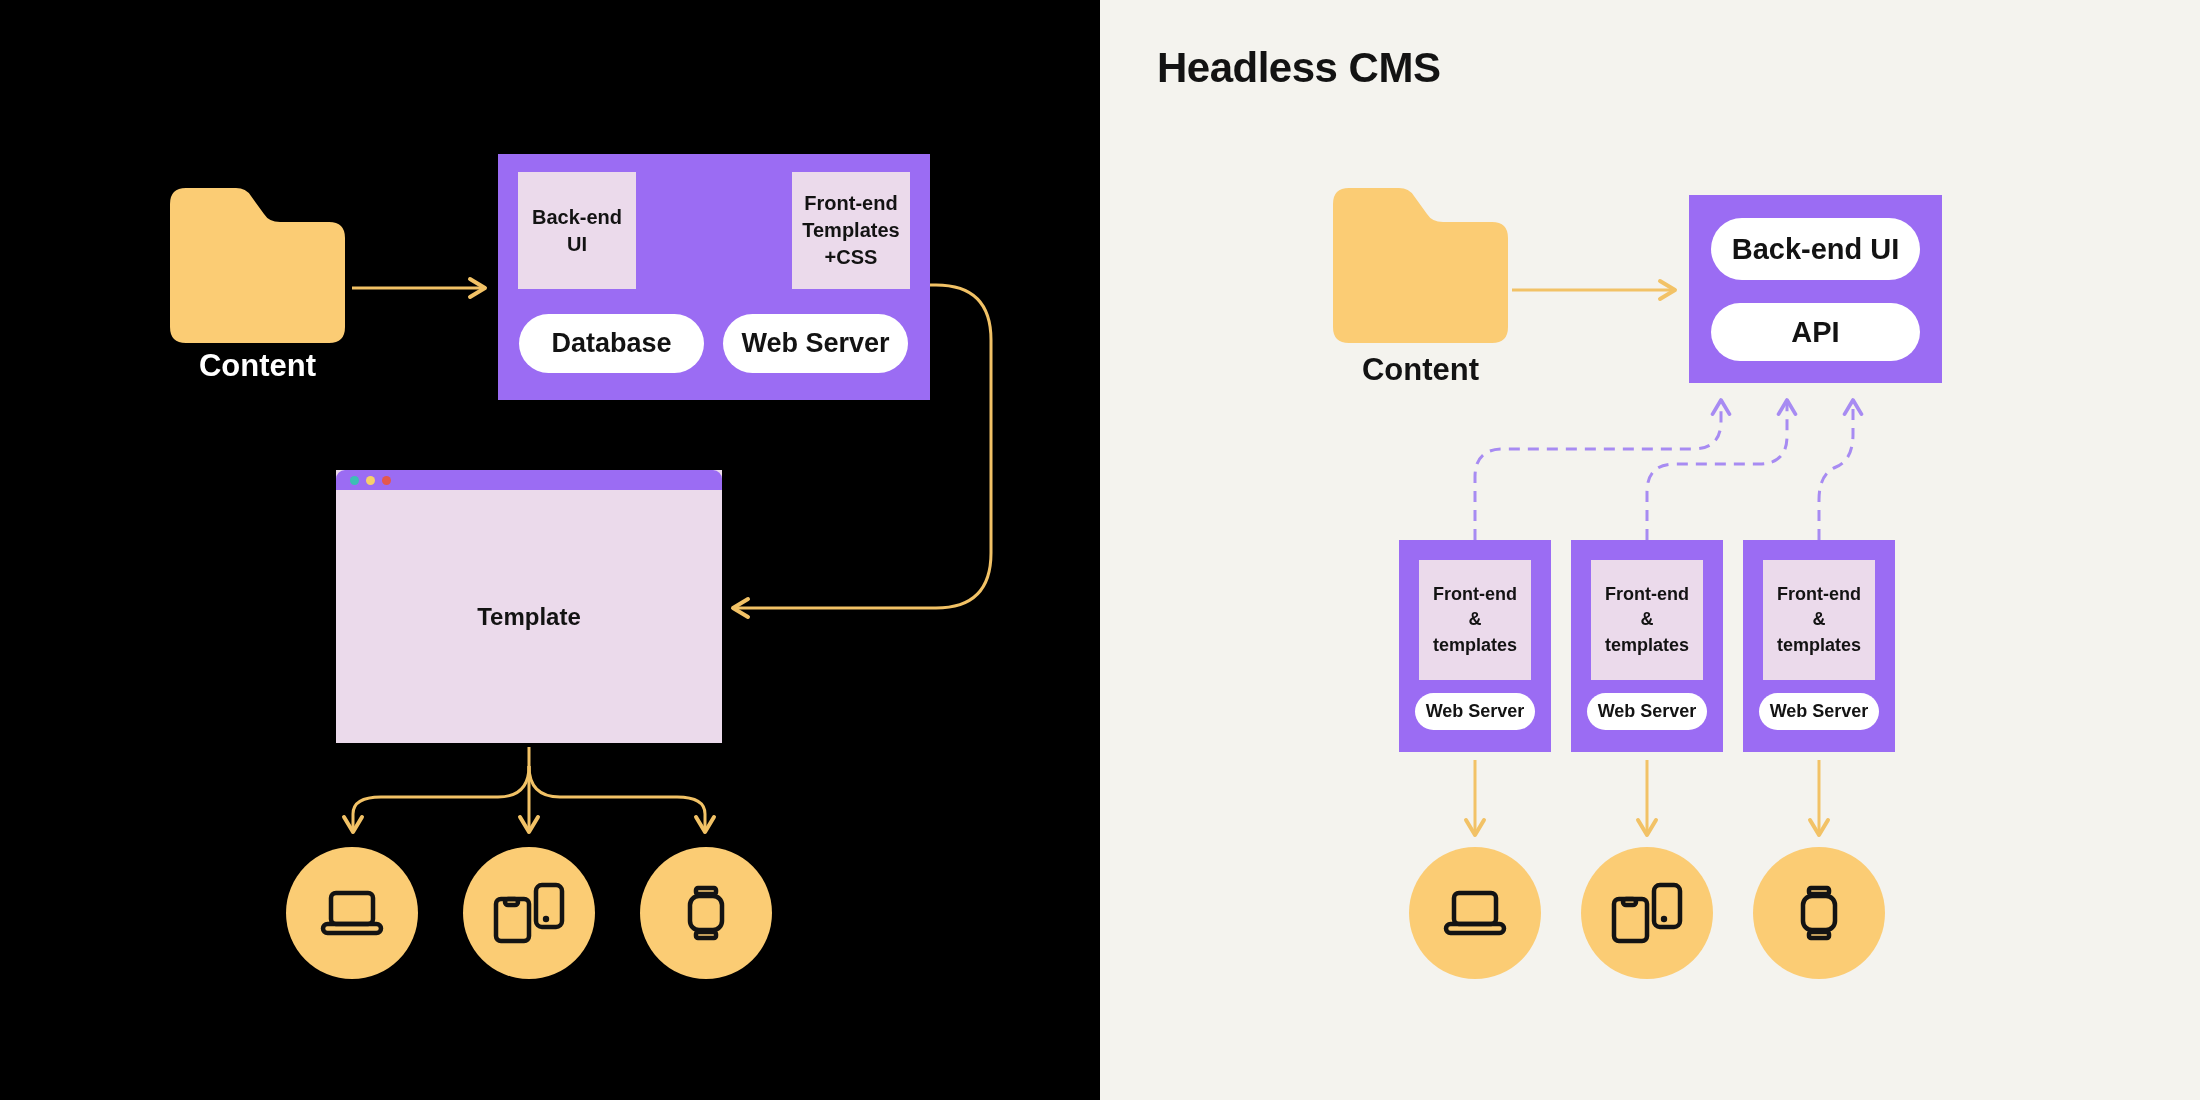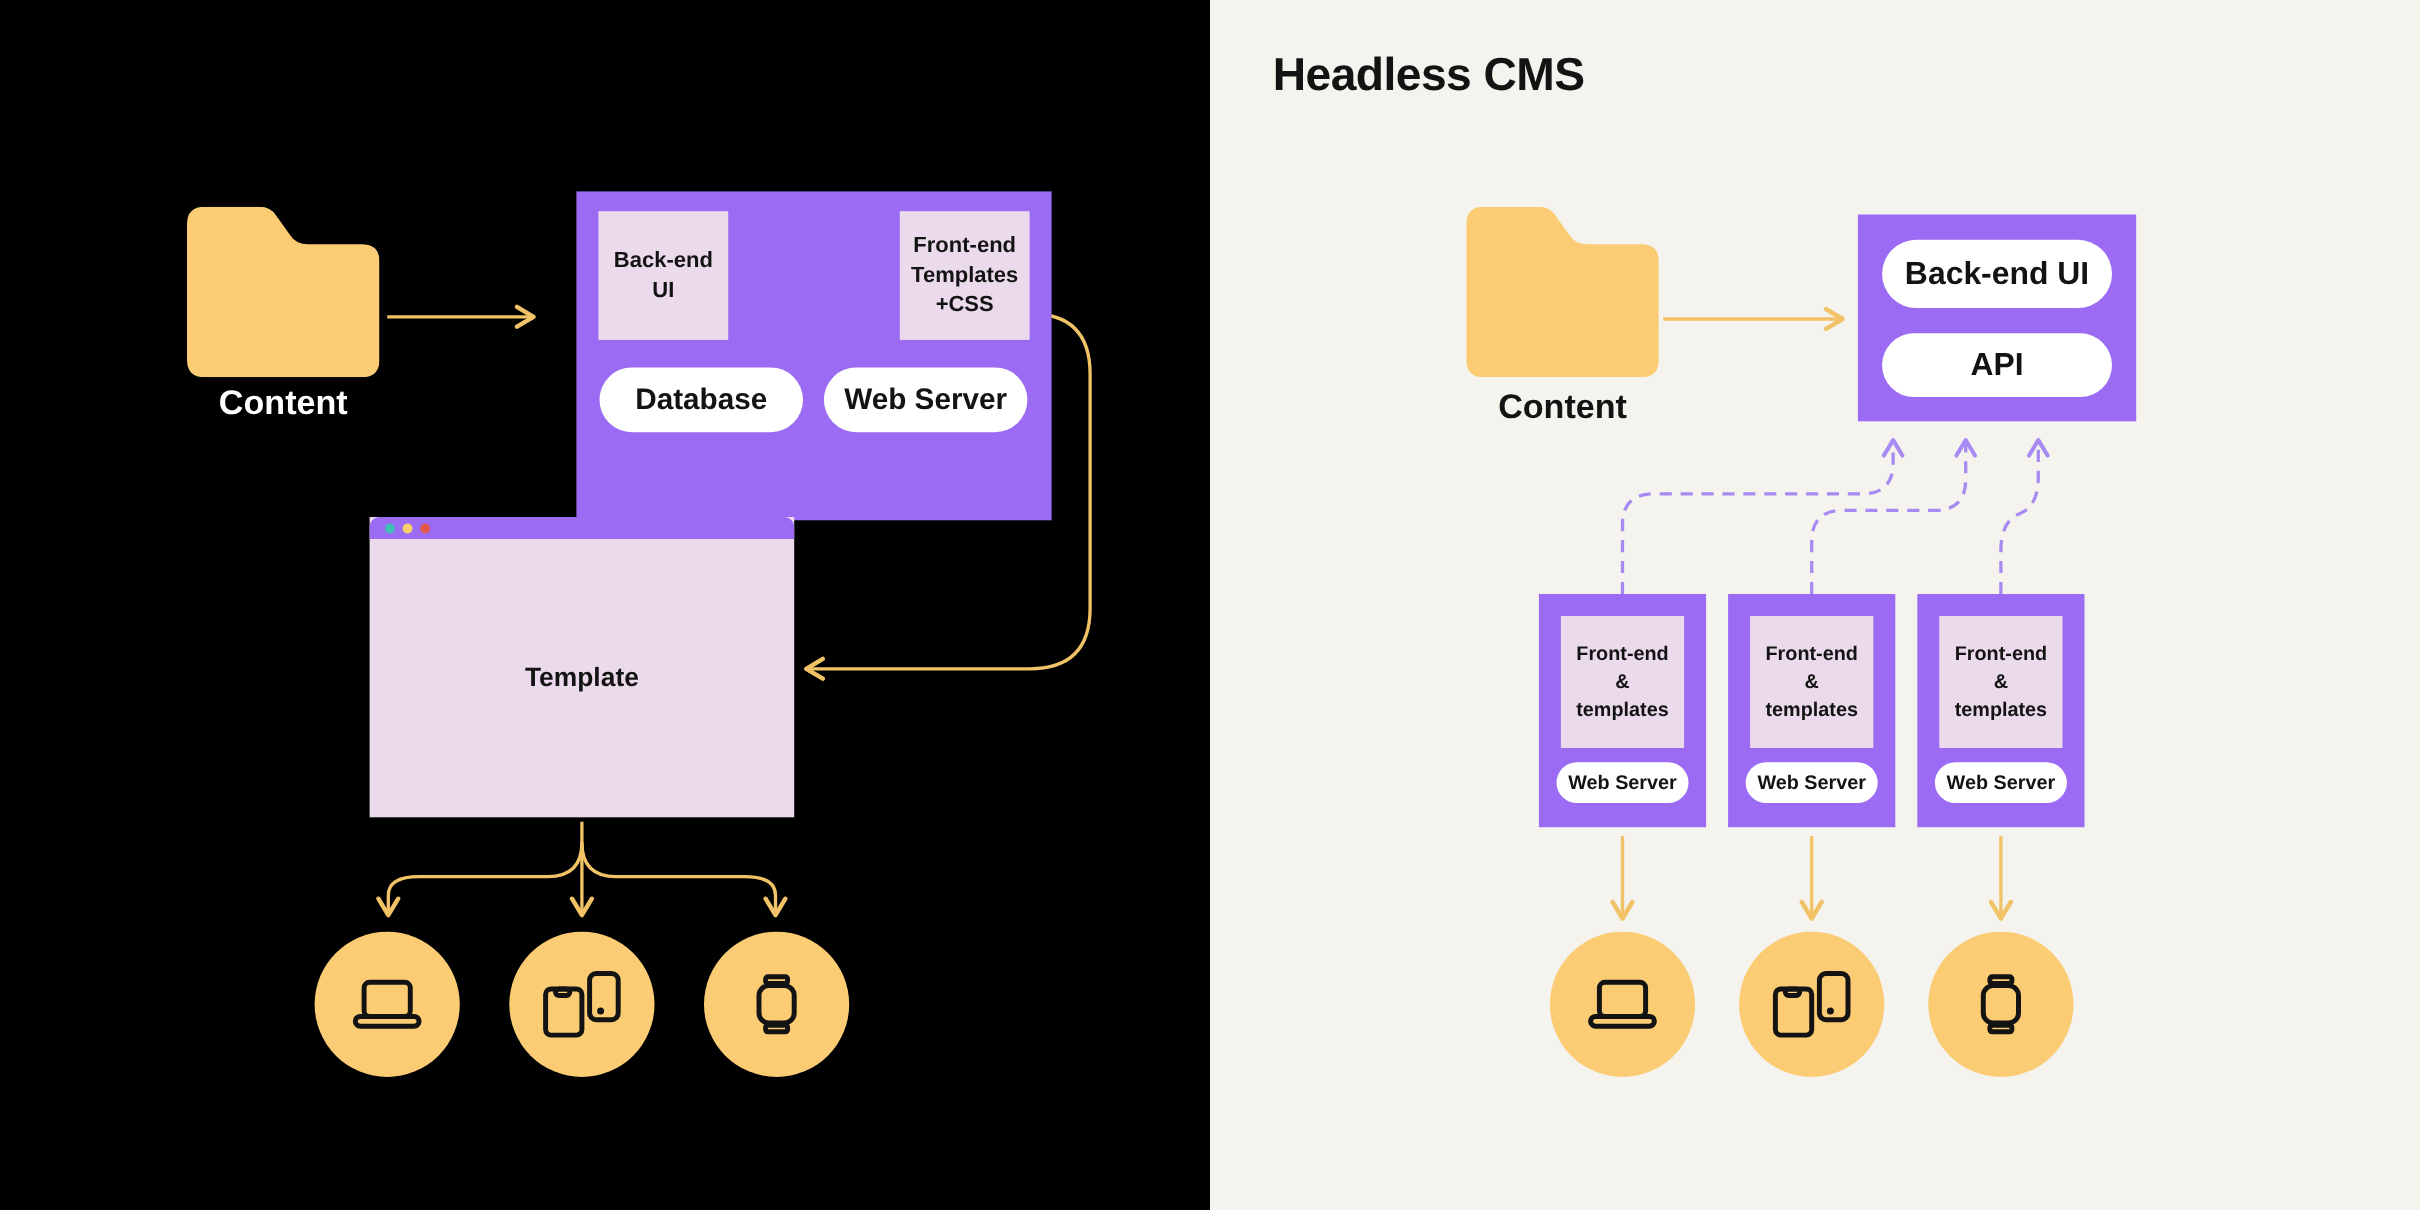--- a/index.html
+++ b/index.html
@@ -124,21 +124,21 @@
     <path class="conn-y" d="M1647,760 V834" marker-end="url(#arrY)"></path>
     <path class="conn-y" d="M1819,760 V834" marker-end="url(#arrY)"></path>
   </svg>
 
 
   <svg class="abs" style="left:170px; top:188px;" width="175" height="155" viewBox="0 0 175 155">
     <path class="folder-shape" d="M0,139 V16 Q0,0 16,0 H66 Q76,0 81,8 L94,26 Q99,34 110,34 H159 Q175,34 175,50 V139 Q175,155 159,155 H16 Q0,155 0,139 Z"></path>
   </svg>
   <div class="abs folder-label label-light" style="left:170px; top:348px;">Content</div>
 
-  <div class="abs cms-box" style="left:498px; top:174px; width:432px; height:299px;margin-left:26px;">
+  <div class="abs cms-box" style="left:498px; top:154px; width:432px; height:246px;">
     <div class="module" style="left:20px;">Back-end
 UI</div>
     <div class="module" style="left:294px;">Front-end
 Templates
 +CSS</div>
     <div class="pill pill-lg" style="left:21px;  top:160px; width:185px; height:59px;">Database</div>
     <div class="pill pill-lg" style="left:225px; top:160px; width:185px; height:59px;">Web Server</div>
   </div>
 
   <div class="abs browser" style="left:336px; top:470px; width:386px; height:273px;">

